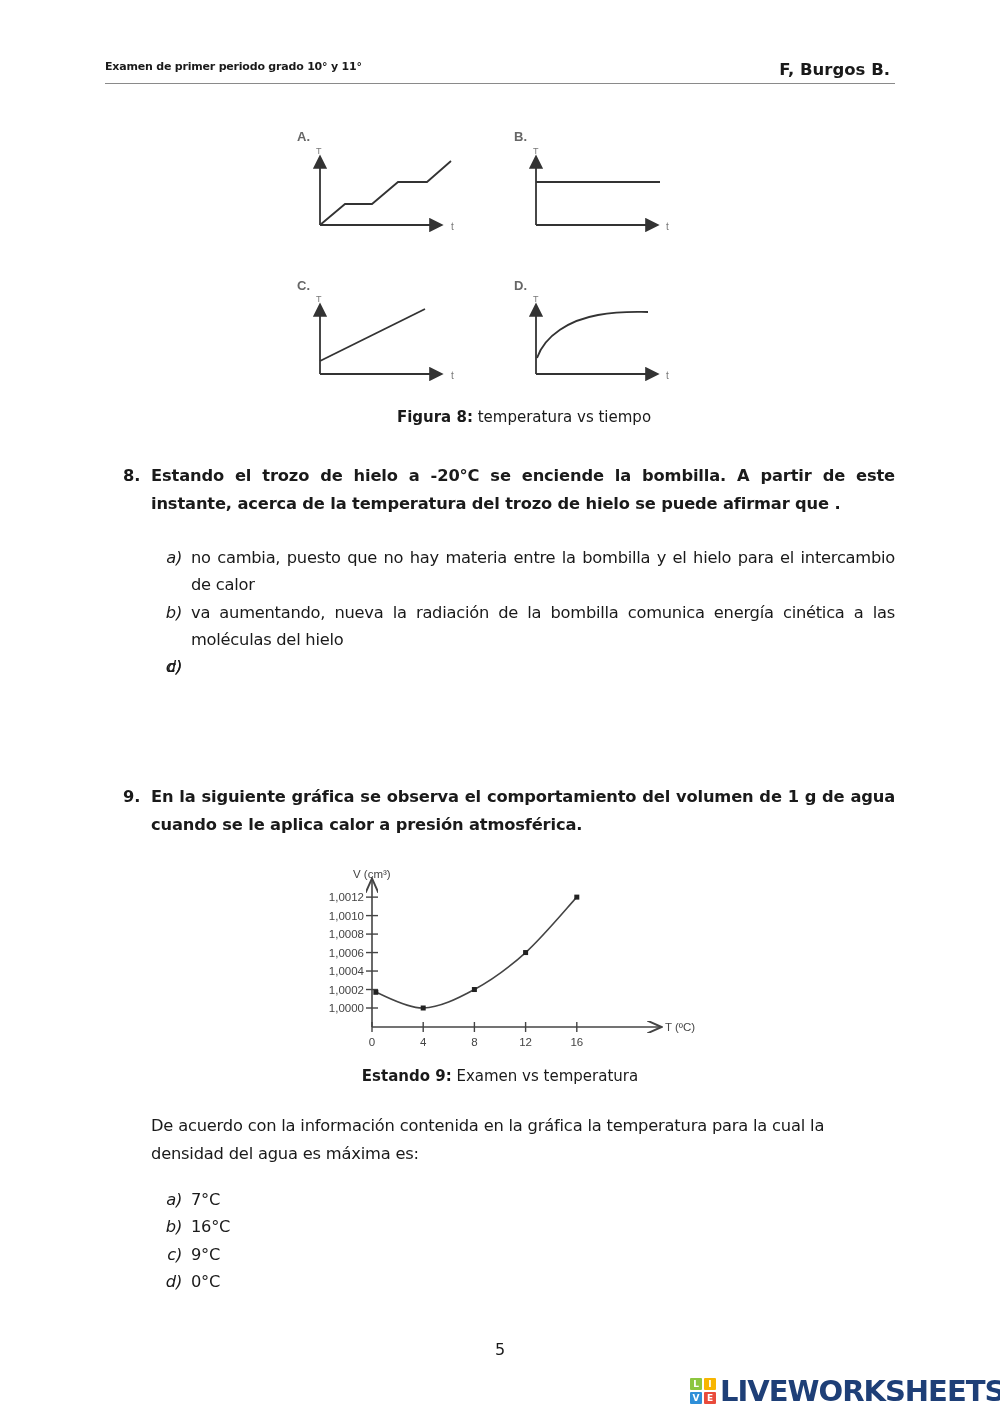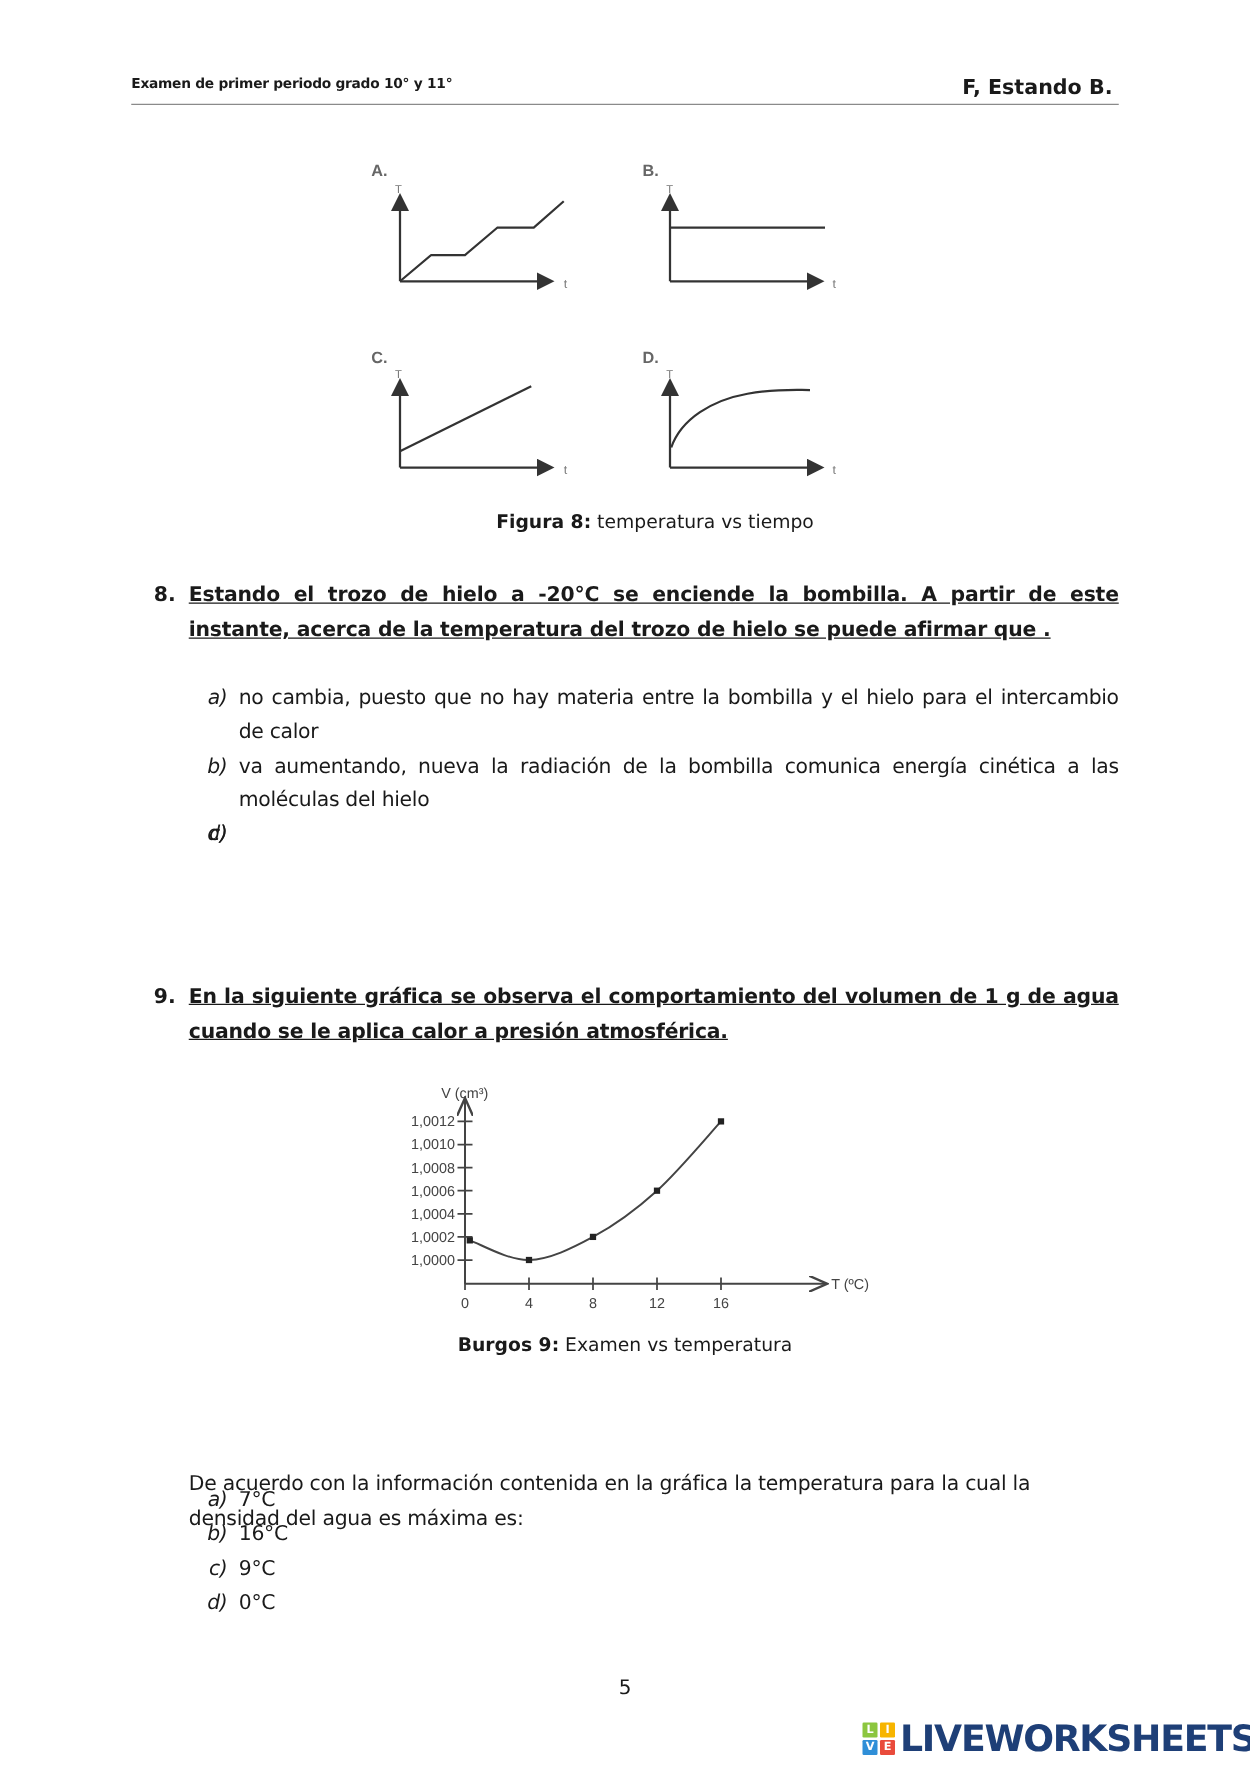--- a/index.html
+++ b/index.html
@@ -6,38 +6,38 @@
   body { width:1000px; height:1414px; position:relative; overflow:hidden;
          font-family:"DejaVu Sans", sans-serif; color:#1a1a1a; }
   .abs { position:absolute; }
   .header-left { left:105px; top:60px; font-size:11px; font-weight:bold; letter-spacing:-0.2px; }
   .header-right { right:110px; top:60px; font-size:16.5px; font-weight:bold; }
   .header-rule { left:105px; top:83px; width:790px; height:1px; background:#8a8a8a; }
   .caption { font-size:15px; text-align:center; width:1000px; left:0; }
   .caption b { font-weight:bold; }
   .q { left:123px; width:772px; font-size:16.3px; font-weight:bold; line-height:28px; }
   .q .num { position:absolute; left:0; top:0; }
-  .q .txt { display:block; padding-left:28px; text-align:justify; letter-spacing:-0.15px;text-decoration:underline; }
+  .q .txt { display:block; padding-left:28px; text-align:justify; letter-spacing:-0.15px; }
   .opts { left:160px; width:735px; font-size:16.3px; line-height:27.3px; }
   .opt { position:relative; padding-left:31px; text-align:justify; letter-spacing:-0.25px; }
   .opt .lab { position:absolute; left:0; top:0; font-style:italic; width:22px; text-align:right; }
   .para { left:151px; width:745px; font-size:16.3px; line-height:27.5px; letter-spacing:-0.2px; }
   .page-num { left:0; width:1000px; text-align:center; top:1340px; font-size:16px; }
   .logo { left:690px; top:1374px; height:34px; display:flex; align-items:center; }
   .logo-grid { display:grid; grid-template-columns:12px 12px; grid-template-rows:12px 12px; gap:2px; margin-right:4px; }
   .logo-grid span { display:flex; align-items:center; justify-content:center; color:#fff;
                     font-family:"DejaVu Sans", sans-serif; font-size:9px; font-weight:bold; border-radius:1px; }
   .logo-text { font-family:"DejaVu Sans", sans-serif; font-weight:bold; font-size:29px; color:#1e3f77; letter-spacing:-1px; }
   svg text { font-family:"Liberation Sans", sans-serif; }
 </style>
 </head>
 <body>
 
 <div class="abs header-left">Examen de primer periodo grado 10° y 11°</div>
-<div class="abs header-right">F, Estando B.</div>
+<div class="abs header-right">F, Burgos B.</div>
 <div class="abs header-rule"></div>
 
 <svg class="abs" style="left:280px; top:120px;" width="420" height="270" viewBox="0 0 420 270">
   <defs>
     <marker id="arr" markerWidth="8" markerHeight="8" refX="6" refY="4" orient="auto">
       <path d="M0,0 L8,4 L0,8 z" fill="#333"></path>
     </marker>
   </defs>
 
   <g>
@@ -150,24 +150,24 @@
       <path d="M85.84,132.2919999999997 C93.73333333333333,134.90999999999974 116.77333333333333,148.46199999999962 133.2,148 C149.62666666666667,147.53800000000038 167.33333333333334,138.760000000001 184.4,129.52000000000203 C201.46666666666667,120.28000000000304 218.53333333333336,107.96000000000784 235.60000000000002,92.56000000000611 C252.66666666666669,77.16000000000439 278.26666666666665,46.359999999994095 286.8,37.11999999999169" fill="none" stroke="#444" stroke-width="1.6"></path>
       <rect x="83.34" y="129.7919999999997" width="5" height="5" fill="#222"></rect>
       <rect x="130.7" y="145.5" width="5" height="5" fill="#222"></rect>
       <rect x="181.9" y="127.02000000000203" width="5" height="5" fill="#222"></rect>
       <rect x="233.10000000000002" y="90.06000000000611" width="5" height="5" fill="#222"></rect>
       <rect x="284.3" y="34.61999999999169" width="5" height="5" fill="#222"></rect>
     </g>
 </svg>
 
 <div class="abs caption" style="top:1067px;">
-  <b>Burgos 9:</b><span> Examen vs temperatura</span>
+  <b>Estando 9:</b><span> Examen vs temperatura</span>
 </div>
 
-<div class="abs para" style="top:1173px;">De acuerdo con la información contenida en la gráfica la temperatura para la cual la densidad del agua es máxima es:</div>
+<div class="abs para" style="top:1112px;">De acuerdo con la información contenida en la gráfica la temperatura para la cual la densidad del agua es máxima es:</div>
 
 <div class="abs opts" style="top:1186px;">
   <div class="opt">
     <span class="lab">a)</span>
     <span>7°C</span>
   </div>
   <div class="opt">
     <span class="lab">b)</span>
     <span>16°C</span>
   </div>

